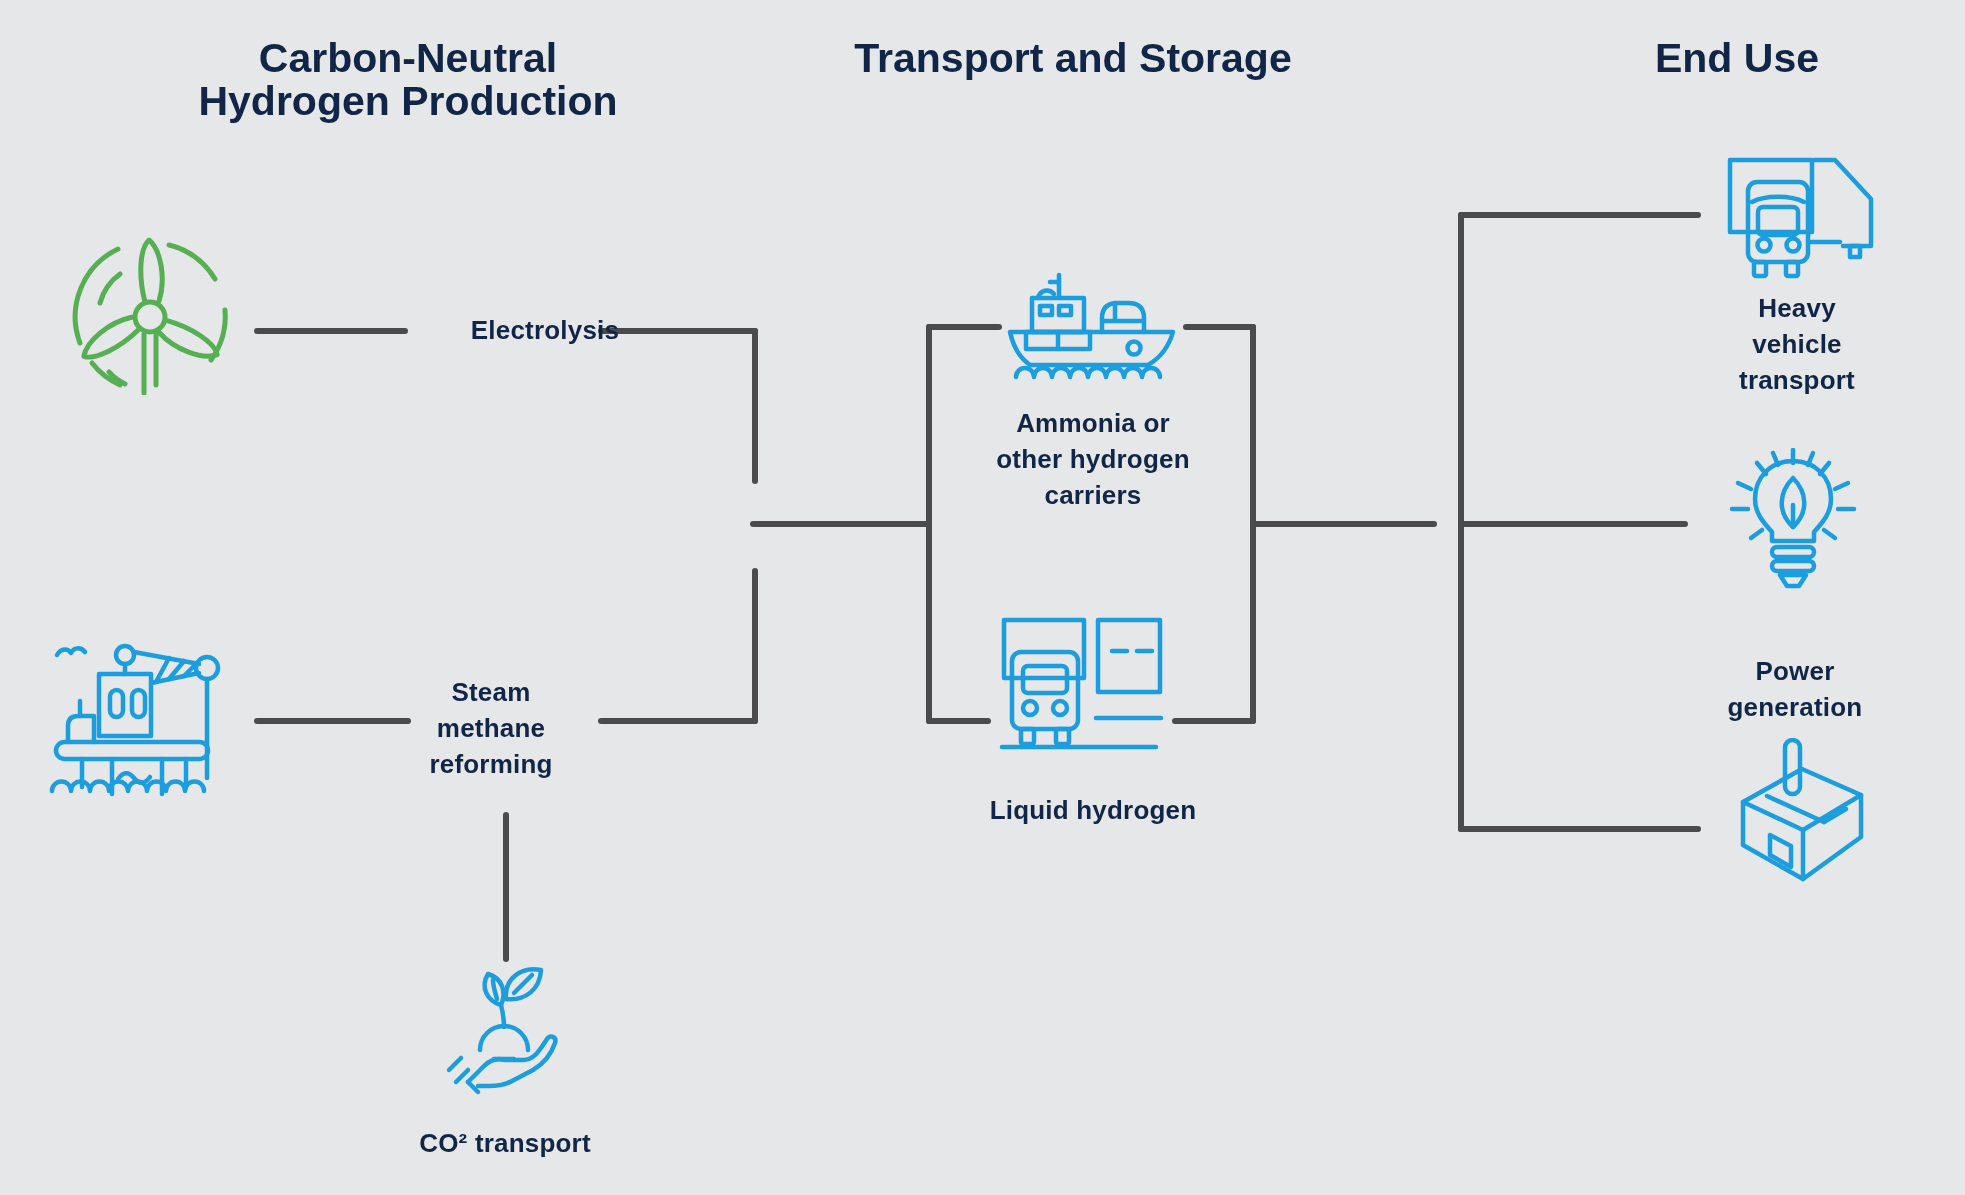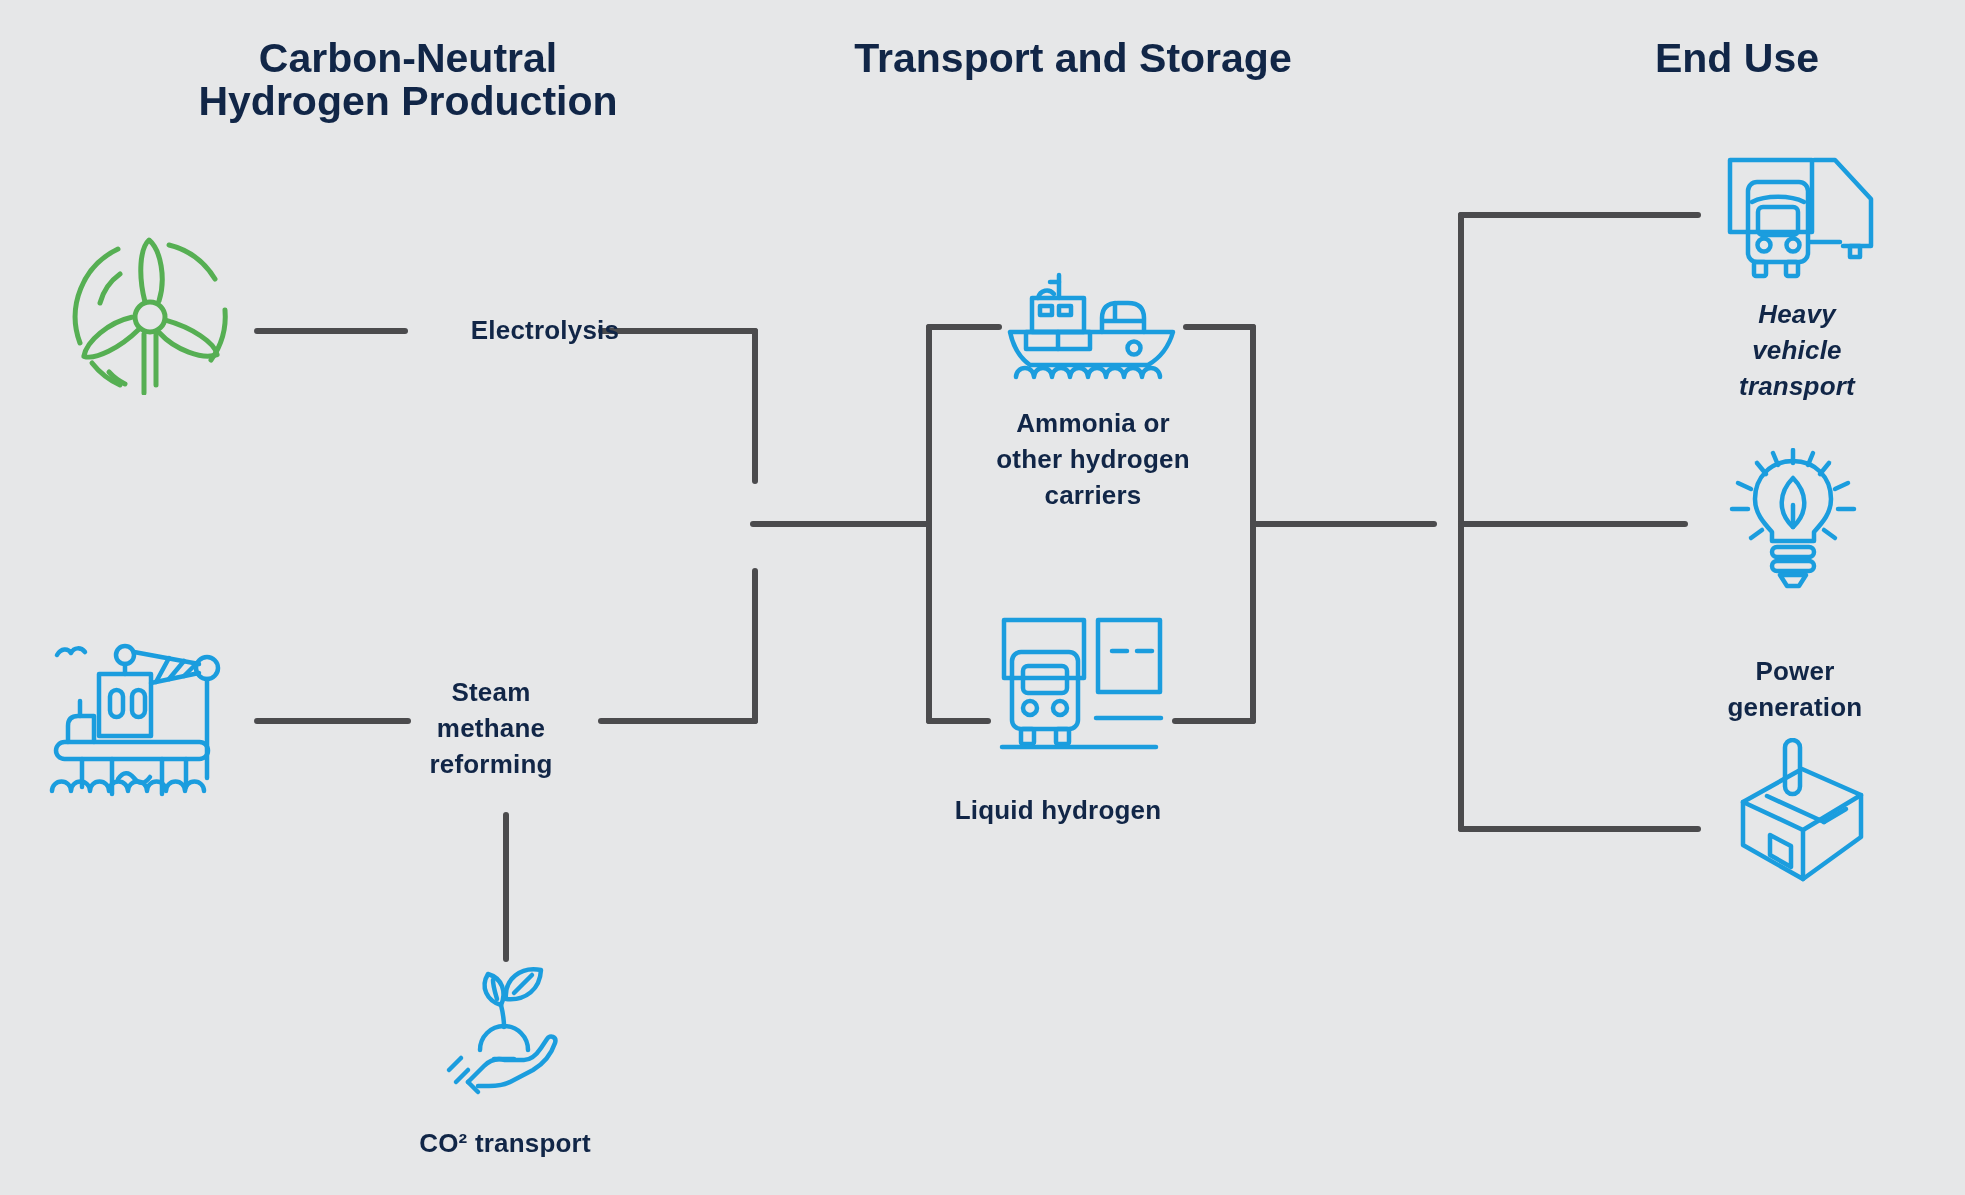--- a/index.html
+++ b/index.html
@@ -153,38 +153,38 @@
       <rect x="16" y="38" width="66" height="77" rx="9"></rect>
       <rect x="27" y="52" width="44" height="27" rx="5"></rect>
       <circle cx="34" cy="94" r="7"></circle>
       <circle cx="64" cy="94" r="7"></circle>
       <rect x="25" y="115" width="13" height="15" rx="2"></rect>
       <rect x="60" y="115" width="13" height="15" rx="2"></rect>
       <path d="M100 104 H165"></path>
       <path d="M6 133 H160"></path>
     </svg>
   </div>
-  <div class="label" style="left:1058px;top:792px;">Liquid hydrogen</div>
+  <div class="label" style="left:1093px;top:792px;">Liquid hydrogen</div>
 
   <div class="icon blue" style="left:1722px;top:155px;">
     <svg width="158" height="140" viewBox="0 0 158 140">
       <rect x="8" y="5" width="82" height="72"></rect>
       <path d="M92 5 H113 L149 44 V91 H121"></path>
       <rect x="128" y="91" width="10" height="11"></rect>
       <path d="M88 87 H118"></path>
       <rect x="26" y="27" width="60" height="80" rx="9"></rect>
       <path d="M30 47 C 43 40 69 40 82 47"></path>
       <rect x="36" y="52" width="40" height="28" rx="5"></rect>
       <circle cx="42" cy="90" r="6.5"></circle>
       <circle cx="71" cy="90" r="6.5"></circle>
       <rect x="32" y="107" width="12" height="14" rx="2"></rect>
       <rect x="64" y="107" width="12" height="14" rx="2"></rect>
     </svg>
   </div>
-  <div class="label" style="left:1797px;top:296px;font-style:italic;">Heavy vehicle
+  <div class="label" style="left:1797px;top:290px;">Heavy vehicle
 transport</div>
 
   <div class="icon blue" style="left:1726px;top:448px;">
     <svg width="135" height="150" viewBox="0 0 135 150">
       <path d="M46 93 V84 C 37 74 29 65 29 51 C 29 29 45 13 67 13 C 89 13 105 29 105 51 C 105 65 97 74 88 84 V93 Z"></path>
       <path d="M67 30 C 53 44 51 64 67 79 C 83 64 81 44 67 30 Z"></path>
       <path d="M67 79 V57"></path>
       <rect x="46" y="99" width="42" height="10" rx="5"></rect>
       <rect x="46" y="113" width="42" height="10" rx="5"></rect>
       <path d="M54 127 H80 L73 138 H61 Z"></path>

